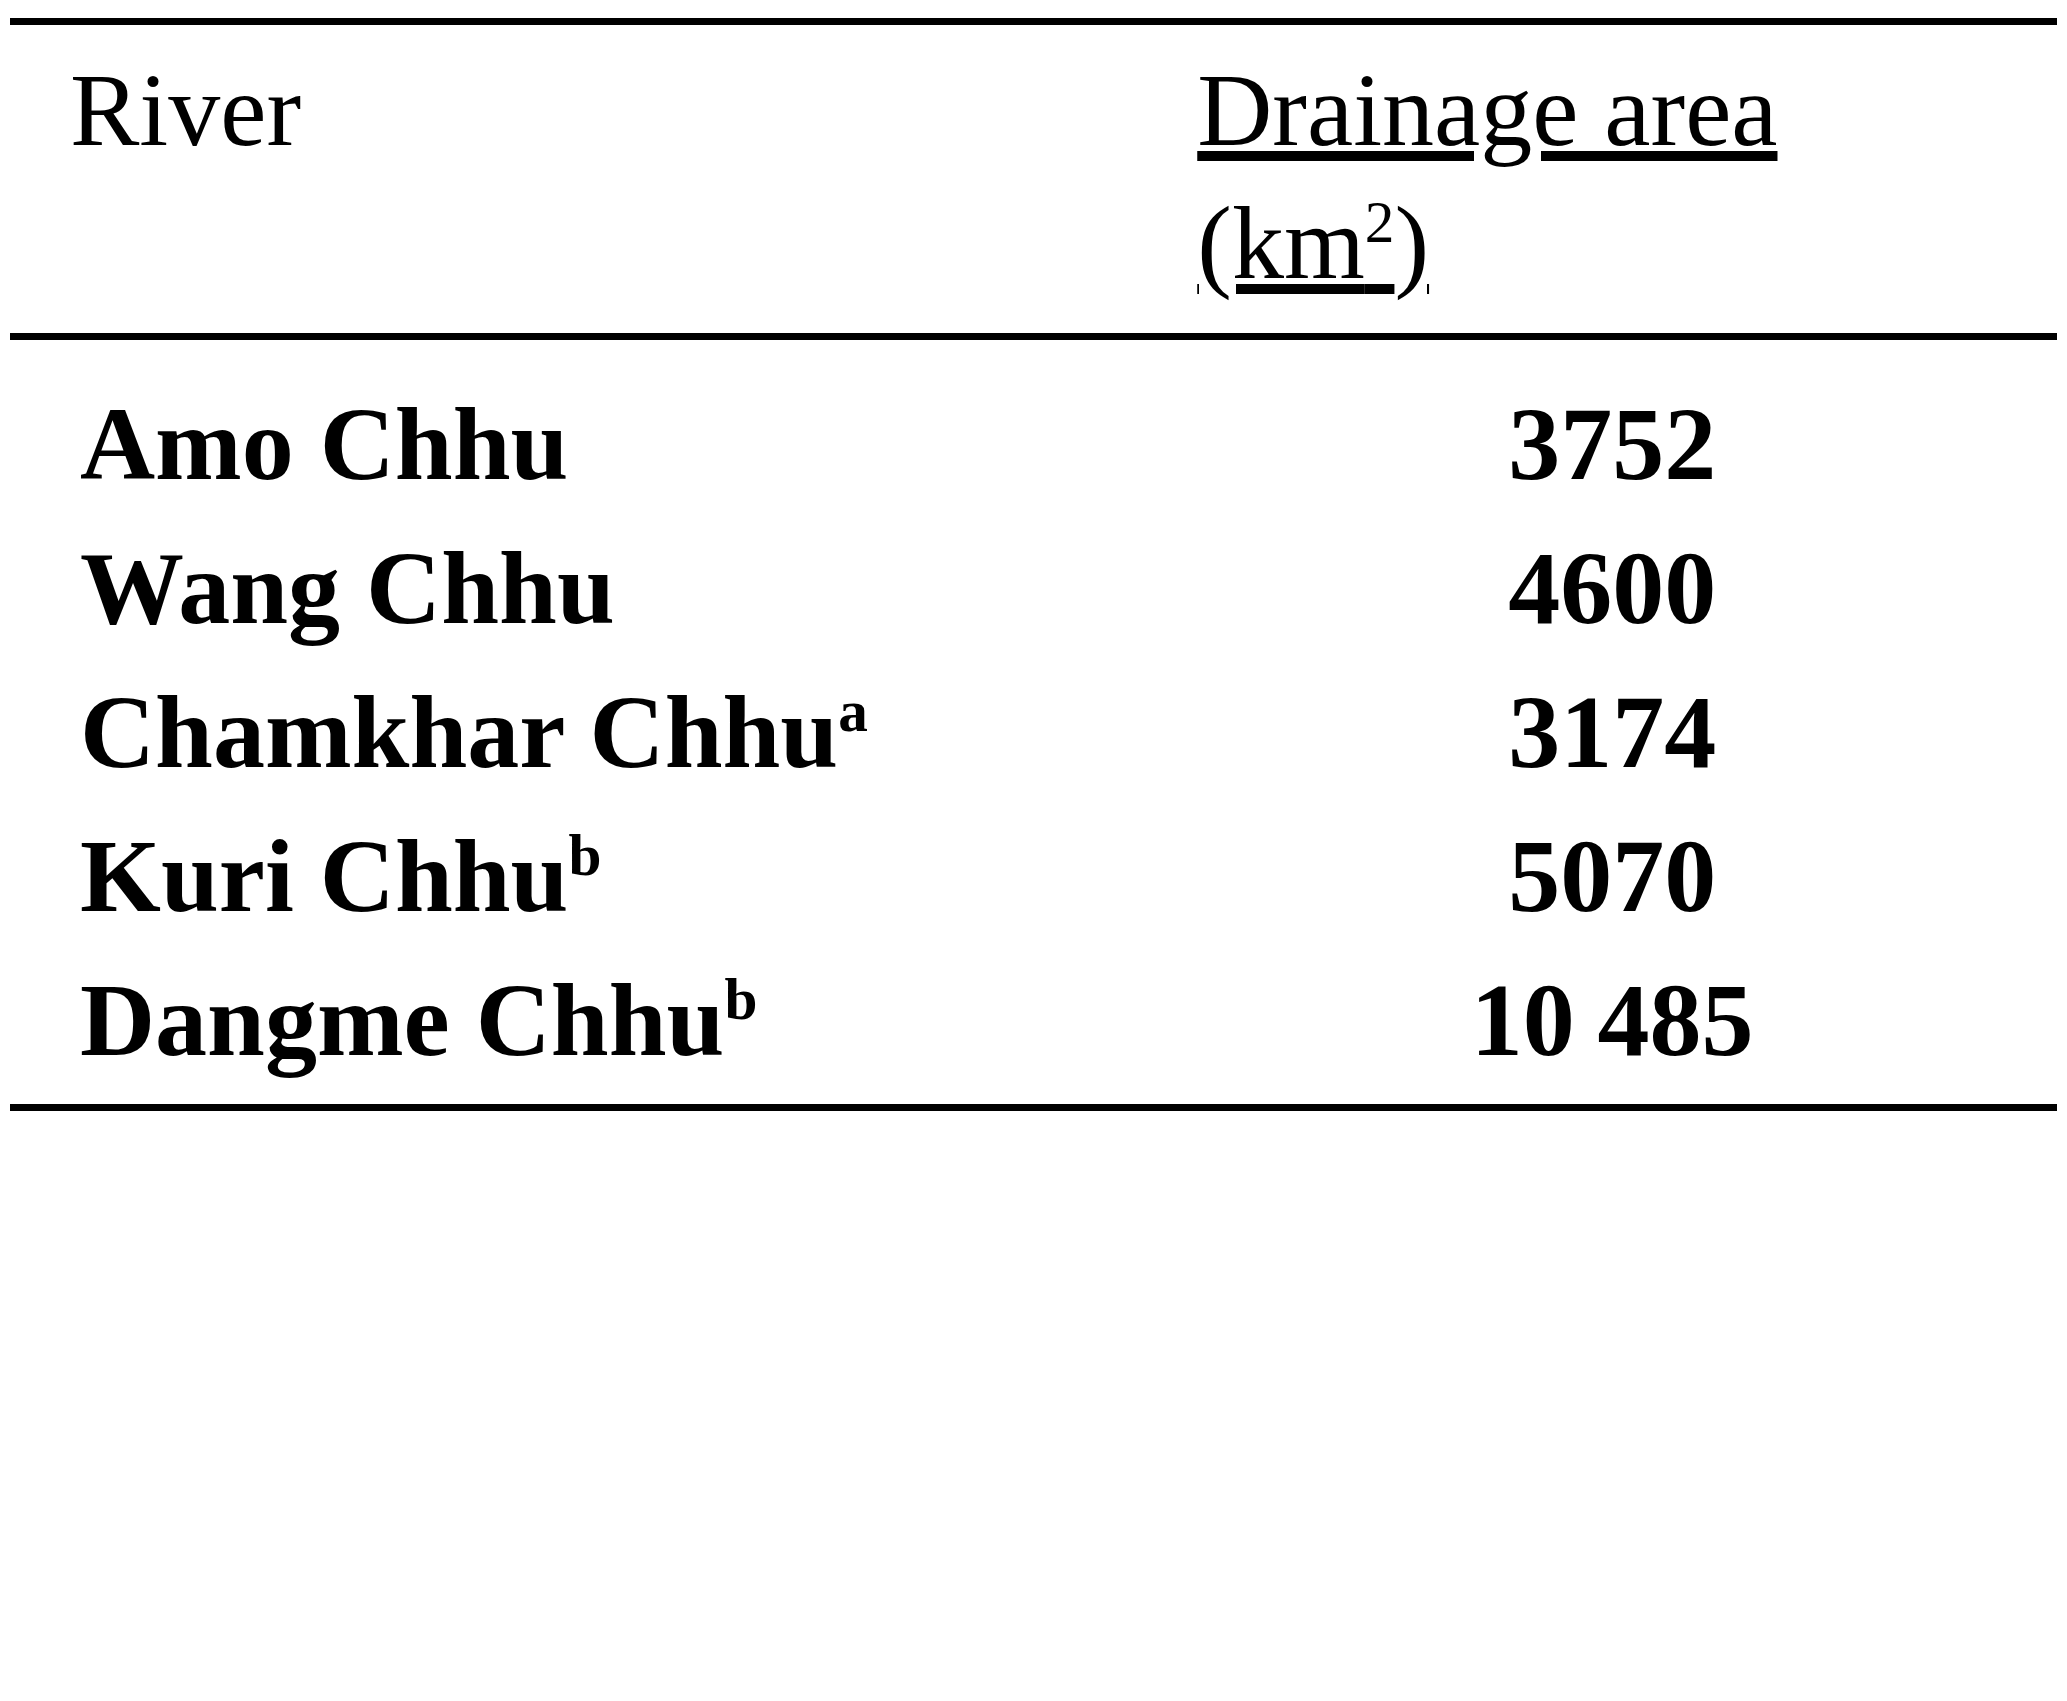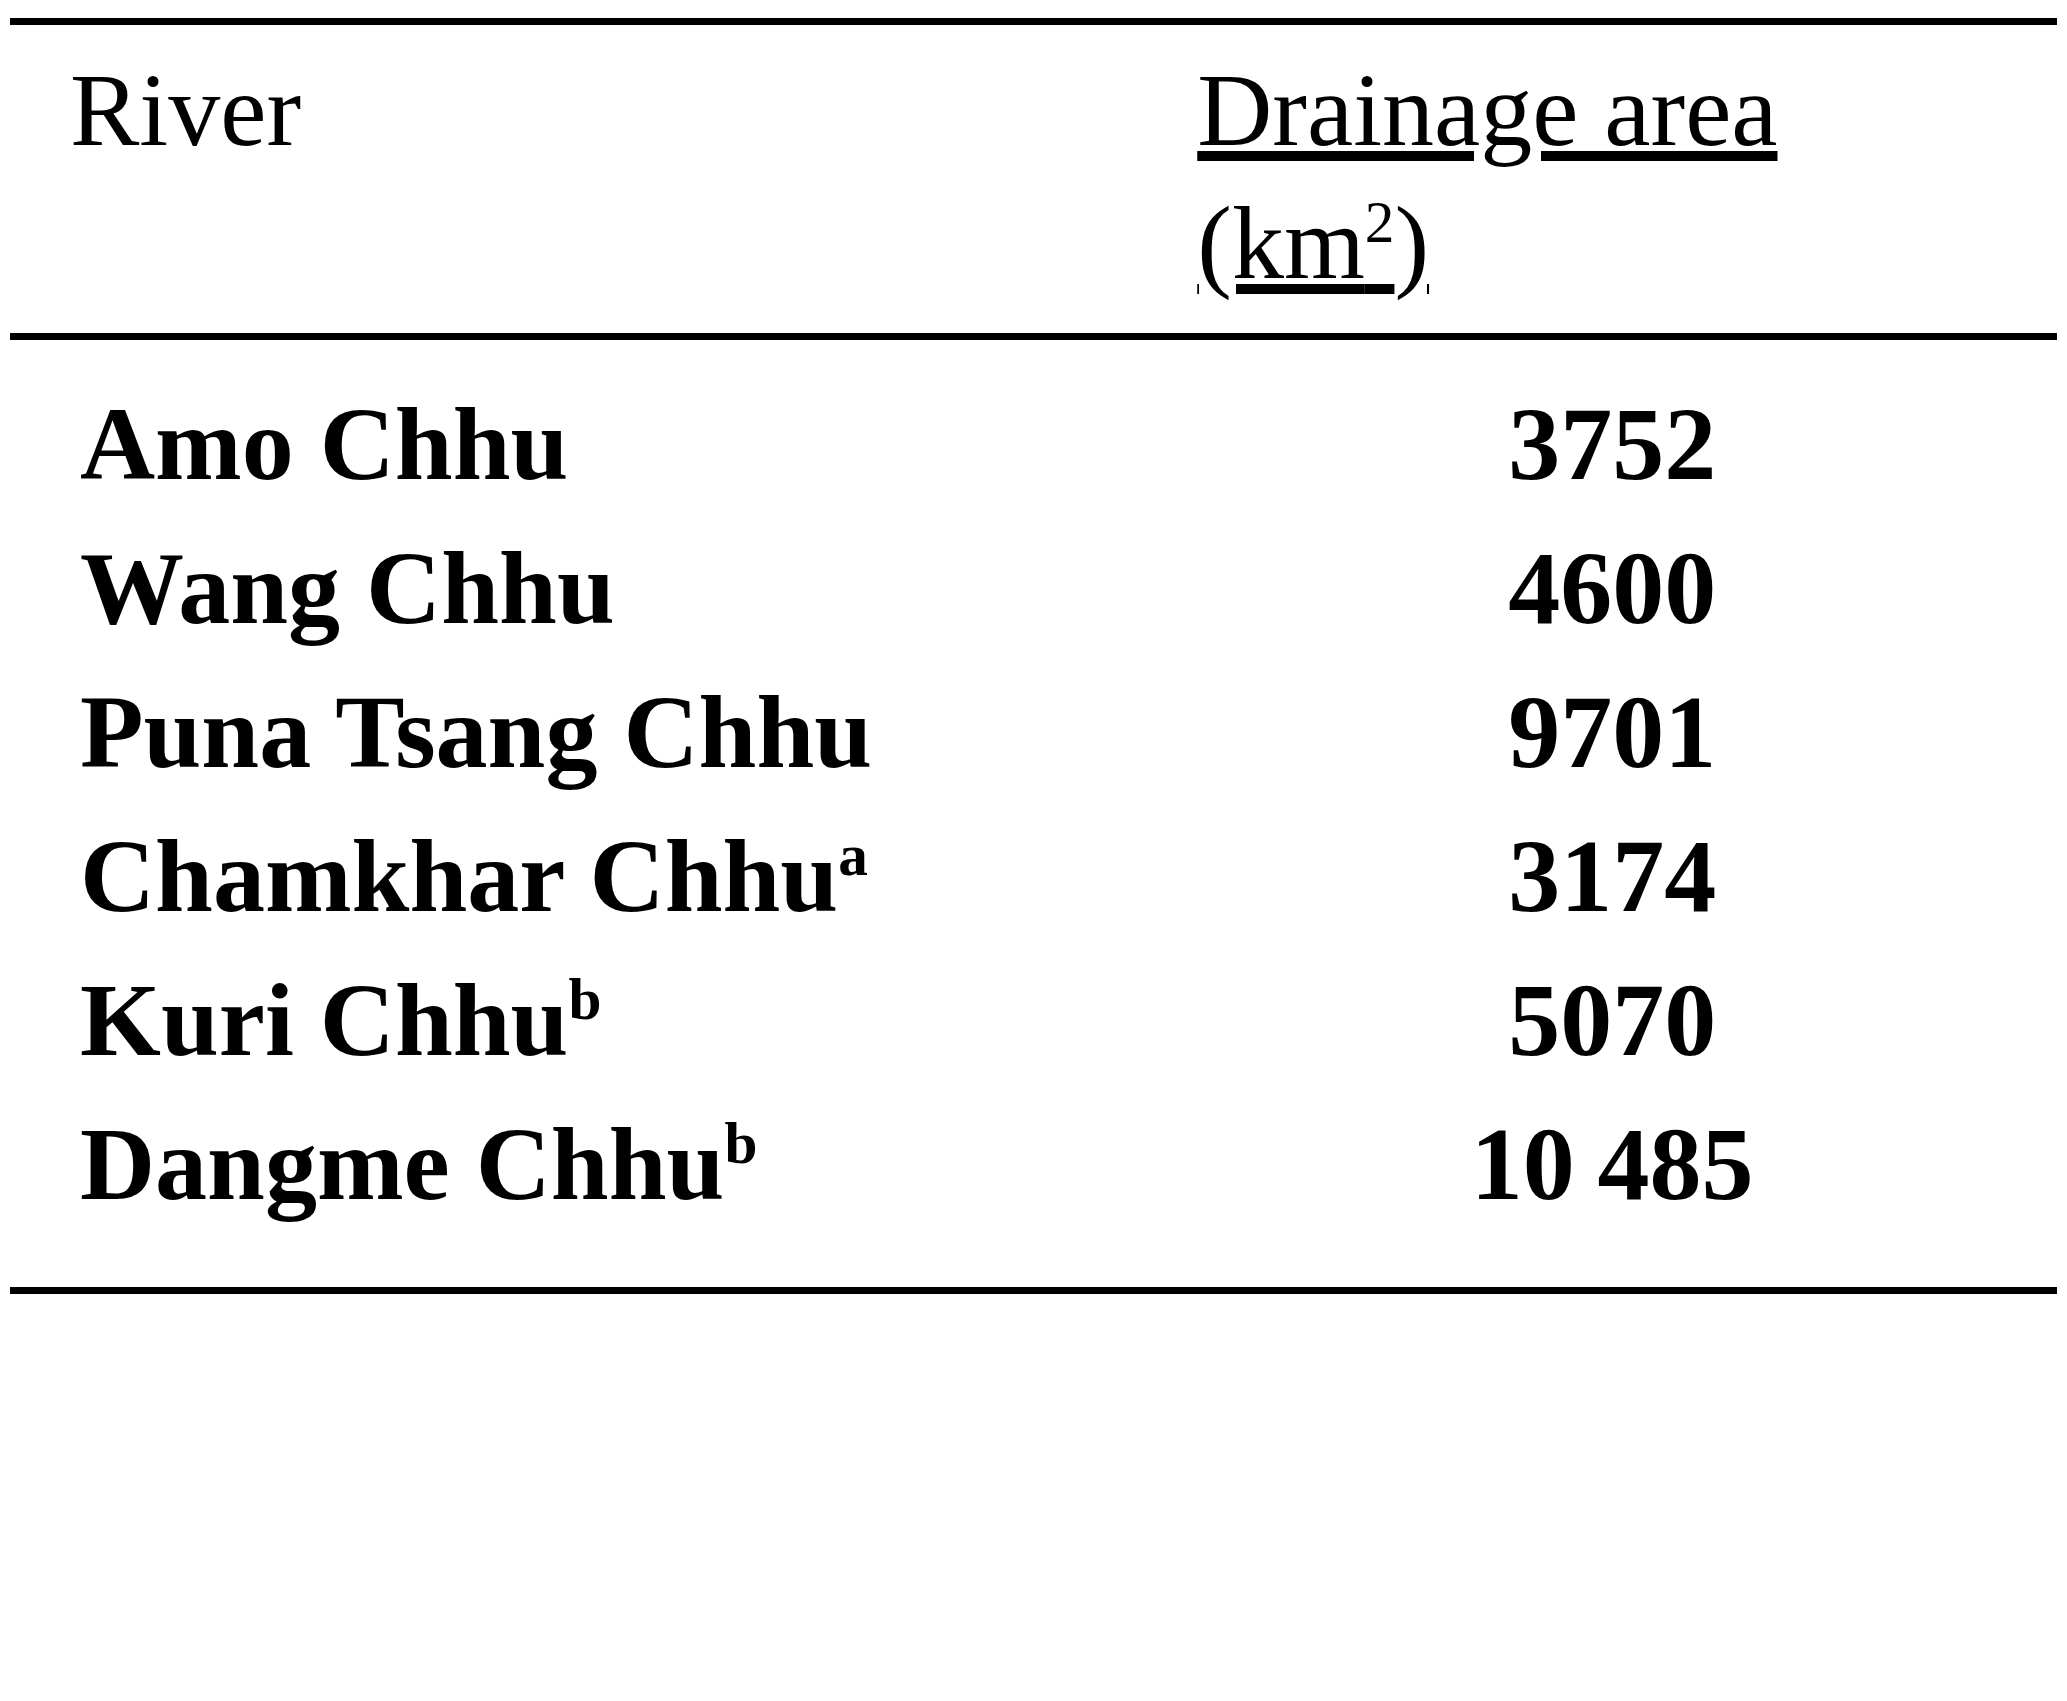--- a/index.html
+++ b/index.html
@@ -71,21 +71,21 @@
   }
   td.cell-river {
     text-align: left;
     padding-left: 70px;
   }
   td.cell-area {
     text-align: center;
     padding-right: 30px;
   }
   tbody tr:first-child td { padding-top: 52px; }
-  tbody tr:last-child td { padding-bottom: 71px; }
+  tbody tr:last-child td { padding-bottom: 32px; }
 
   sup {
     font-size: 0.57em;
     vertical-align: super;
     line-height: 0;
   }
   .thinspace { display: inline-block; width: 0.22em; }
 </style>
 </head>
 <body>
@@ -120,24 +120,20 @@
       <tbody>
       <tr>
         <td class="cell-river"><span>Amo Chhu</span><sup></sup></td>
         <td class="cell-area">3752</td>
       </tr>
       <tr>
         <td class="cell-river"><span>Wang Chhu</span><sup></sup></td>
         <td class="cell-area">4600</td>
       </tr>
       <tr>
-        <td class="cell-river"><span>Puna Tsang Chhu</span><sup></sup></td>
-        <td class="cell-area">9701</td>
-      </tr>
-      <tr>
         <td class="cell-river"><span>Chamkhar Chhu</span><sup>a</sup></td>
         <td class="cell-area">3174</td>
       </tr>
       <tr>
         <td class="cell-river"><span>Kuri Chhu</span><sup>b</sup></td>
         <td class="cell-area">5070</td>
       </tr>
       <tr>
         <td class="cell-river"><span>Dangme Chhu</span><sup>b</sup></td>
         <td class="cell-area"><span>10</span><span class="thinspace"></span><span>485</span></td>

